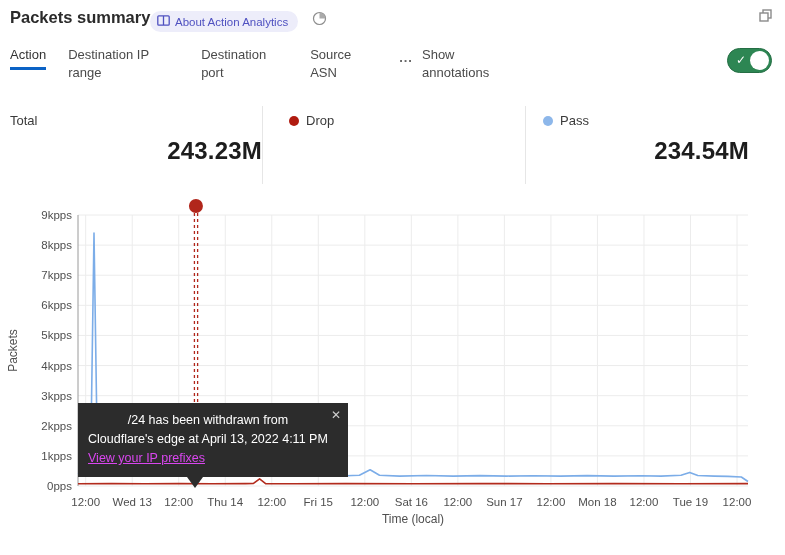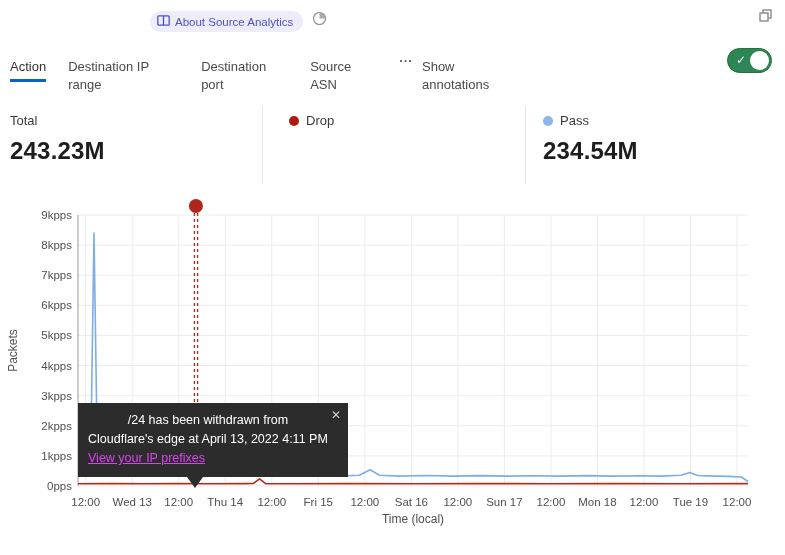--- a/index.html
+++ b/index.html
@@ -12,40 +12,40 @@
   .title { position:absolute; left:10px; top:8px; font-size:16.5px; font-weight:700; color:#2b2b2b; }
   .about-badge { position:absolute; left:150px; top:11px; height:21px; display:flex; align-items:center;
                  gap:5px; padding:0 10px 0 7px; background:#ededfa; border-radius:11px;
                  color:#4f51c0; font-size:11.5px; cursor:pointer; }
   .time-icon { position:absolute; left:312px; top:11px; }
   .dup-icon  { position:absolute; right:12px; top:8px; cursor:pointer; }
 
   
   .tabs { position:absolute; left:0; top:46px; width:785px; padding:0 13px 0 10px;
           display:flex; align-items:flex-start; }
-  .tab { font-size:13px; color:#4a4a4a; line-height:18px; cursor:pointer;margin-top:12px; }
+  .tab { font-size:13px; color:#4a4a4a; line-height:18px; cursor:pointer; }
   .tab.active { color:#333; border-bottom:3px solid #0b62c5; padding-bottom:3px; }
   .t0 { margin-right:22px; }
   .t1 { width:74px;  margin-right:16px; }
   .t2 { width:100px; margin-right:33px; }
   .t3 { width:82px;  margin-right:27px; }
   .t4 { width:76px;  margin-right:35px; }
   .t5 { width:52px;  margin-right:37px; }
   .more-tabs { font-size:13px; font-weight:700; color:#666; letter-spacing:1px;
                margin-right:9px; margin-top:4px; cursor:pointer; }
   .show-annot { width:86px; }
   .toggle { margin-left:auto; margin-top:2px; position:relative; width:45px; height:25px;
             border-radius:13px; background:#2d8653; border:1.5px solid #256e44; cursor:pointer; }
   .toggle .check { position:absolute; left:8px; top:4px; color:#fff; font-size:12px; }
   .toggle .knob  { position:absolute; right:2px; top:2px; width:19px; height:19px;
                    border-radius:50%; background:#fff; }
 
   
   .stats { position:absolute; left:0; top:106px; width:785px; height:78px; display:flex; }
-  .stat { padding-top:7px; }
+  .stat { padding-top:7px;text-align:right; }
   .stat.c1 { width:262px; padding-left:10px; }
   .stat.c2 { width:263px; padding-left:26px; border-left:1px solid #e6e6e6; }
   .stat.c3 { width:224px; padding-left:17px; border-left:1px solid #e6e6e6; }
   .stat-label { display:flex; align-items:center; gap:7px; font-size:13px; color:#3a3a3a; }
   .dot { width:10px; height:10px; border-radius:50%; display:inline-block; }
   .stat-value { margin-top:9px; font-size:24px; font-weight:600; color:#1d1d1d; letter-spacing:0.2px; }
 
   
   .chart-wrap { position:absolute; left:0; top:181px; width:785px; height:355px; }
   svg text { font-family:"Liberation Sans","DejaVu Sans",sans-serif; }
@@ -59,28 +59,29 @@
   .tooltip .caret { position:absolute; left:109px; bottom:-11px; width:0; height:0;
                     border-left:8px solid transparent; border-right:8px solid transparent;
                     border-top:11px solid #2c2c2c; }
 </style>
 </head>
 <body>
 
 <div class="page">
 
   <div class="header">
+    <div class="title">Packets summary</div>
     <div class="about-badge">
       <span>
         <svg width="13" height="11" viewBox="0 0 13 11">
             <rect x="0.8" y="0.8" width="11.4" height="9.4" rx="1" fill="none" stroke="#4f51c0" stroke-width="1.3"></rect>
             <line x1="6.5" y1="1" x2="6.5" y2="10" stroke="#4f51c0" stroke-width="1.3"></line>
           </svg>
       </span>
-      <span>About Source Analytics</span>
+      <span>About Action Analytics</span>
     </div>
     <span class="time-icon">
       <svg width="15" height="15" viewBox="0 0 15 15">
           <circle cx="7.5" cy="7.5" r="6" fill="none" stroke="#8c8c8c" stroke-width="1.2"></circle>
           <path d="M7.5 7.5 L7.5 1.5 A6 6 0 0 1 13.5 7.5 Z" fill="#aaa" stroke="none"></path>
         </svg>
     </span>
     <span class="dup-icon">
       <svg width="15" height="15" viewBox="0 0 15 15">
           <rect x="5" y="2" width="8" height="8" fill="none" stroke="#8a8a8a" stroke-width="1.4"></rect>

